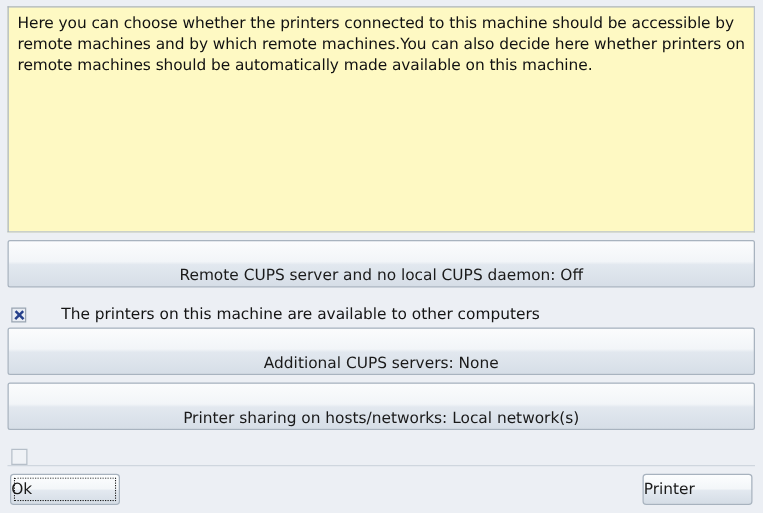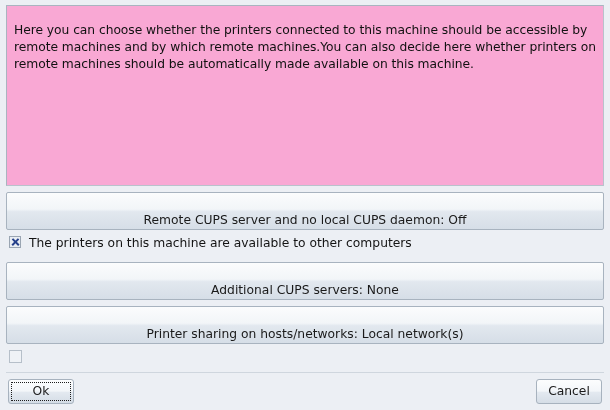--- a/index.html
+++ b/index.html
@@ -28,27 +28,27 @@
 
   .content {
     padding: 5px 6px 0 6px;
     flex: 1 1 auto;
     display: flex;
     flex-direction: column;
   }
 
   
   .textarea {
-    background: #f9a8d4;
+    background: #fef9c3;
     border: 1px solid #b9c2cc;
     border-top-color: #aab4c0;
     border-left-color: #aab4c0;
     height: 181px;
     box-sizing: border-box;
-    padding: 16px 6px 4px 7px;
+    padding: 4px 6px 4px 7px;
     margin-bottom: 6px;
     overflow: hidden;
   }
   .textarea p {
     margin: 0;
     font-size: 12.3px;
     line-height: 17px;
     color: #111111;
     letter-spacing: -0.05px;
   }
@@ -68,24 +68,25 @@
     border: 1px solid #a8b3bf;
     border-radius: 2px;
     padding: 18px;
     margin: 0 0 6px 0;
     cursor: default;
   }
 
   
   .checkrow {
     display: flex;
-    align-items: flex-start;
+    align-items: flex-end;
     height: 22px;
     margin: 0 0 0 3px;
     cursor: default;
+    gap: 20px;
   }
   .checkrow .label {
     margin-left: 8px;
     font-size: 12.3px;
     color: #141414;
     white-space: nowrap;
   }
 
   .cbox {
     position: relative;
@@ -129,30 +130,30 @@
     margin: 0 6px 0 6px;
   }
   .actionbar {
     height: 42px;
     display: flex;
     align-items: center;
     padding: 0 8px 0 8px;
     box-sizing: border-box;
   }
   .actbtn {
-    width: 66px;
+    width: 88px;
     height: 25px;
     box-sizing: border-box;
     font-family: "DejaVu Sans", sans-serif;
     font-size: 12.3px;
     color: #1a1a1a;
     background: linear-gradient(to bottom, #fcfdfe 0%, #f3f6f9 48%, #e3e9f0 54%, #d5dde6 100%);
     border: 1px solid #a7b2be;
     border-radius: 3px;
-    text-align: center;
+    text-align: left;
     line-height: 23px;
     cursor: default;
     padding: 0;
     position: relative;
   }
   .actbtn.focused::after {
     content: "";
     position: absolute;
     left: 2px;
     top: 2px;
@@ -192,16 +193,16 @@
     </div>
 
     <div class="spacer"></div>
   </div>
 
   <div class="separator"></div>
 
   <div class="actionbar">
     <button class="actbtn focused">Ok</button>
     <div class="spacer"></div>
-    <button class="actbtn">Cancel</button>
+    <button class="actbtn">Printer</button>
   </div>
 
 </div>
 
 </body></html>

